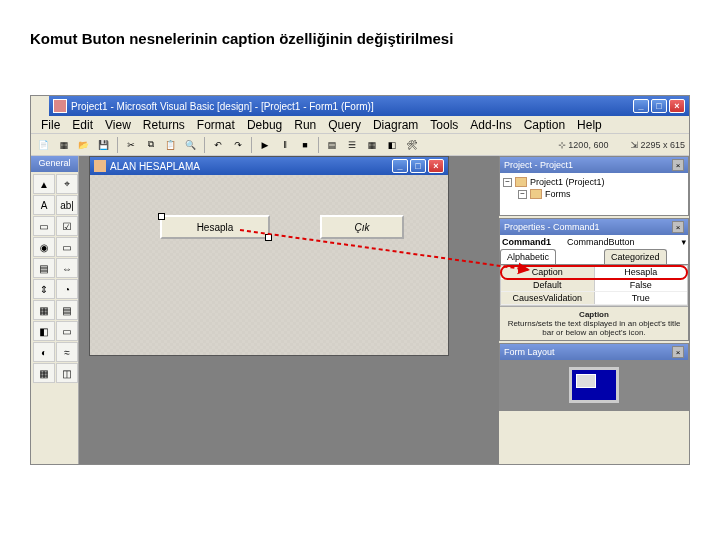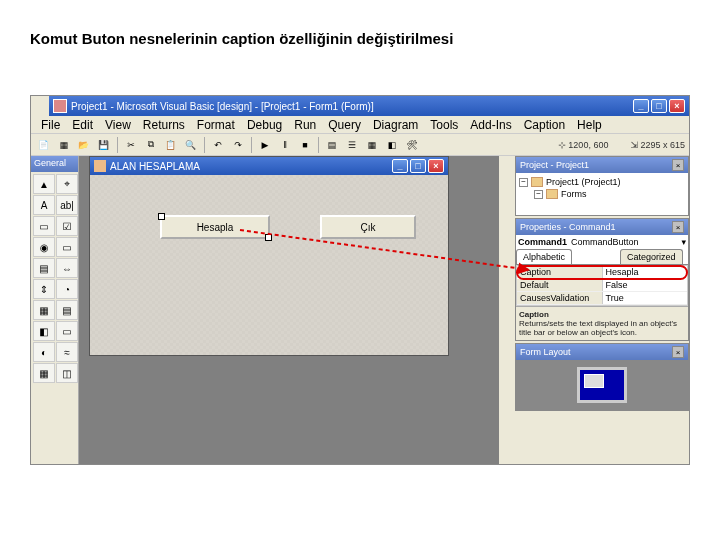--- a/index.html
+++ b/index.html
@@ -17,41 +17,41 @@
 .winbtn.close { background: linear-gradient(#e66,#c33); }
 
 .menubar { height: 18px; background: #ece9d8; display: flex; align-items: center; padding: 0 4px; font-size: 12px; border-bottom: 1px solid #ccc; }
 .menuitem { padding: 2px 6px; cursor: pointer; }
 
 .toolbar { height: 22px; background: #ece9d8; border-bottom: 1px solid #ccc; display: flex; align-items: center; padding: 0 4px; gap: 2px; font-size: 9px; }
 .tbtn { width: 18px; height: 18px; border: 1px solid transparent; display: flex; align-items: center; justify-content: center; cursor: pointer; }
 .tsep { width: 1px; height: 16px; background: #aaa; margin: 0 2px; }
 .tlabel { margin-left: 20px; color: #333; }
 
-.main-area { position: absolute; top: 60px; left: 0; right: 0; bottom: 0; display: flex; }
+.main-area { position: absolute; top: 60px; left: 0; right: 0; bottom: 0; display: flex; text-align: center; }
 
 .toolbox { width: 48px; background: #ece9d8; border-right: 1px solid #aaa; }
 .toolbox-title { height: 16px; background: linear-gradient(#7a9ae0,#5a7ac0); color: #fff; font-size: 9px; padding: 2px 3px; }
 .toolgrid { display: grid; grid-template-columns: repeat(2, 22px); gap: 1px; padding: 2px; }
 .tool { width: 22px; height: 20px; border: 1px solid #ccc; background: #f4f4f0; display: flex; align-items: center; justify-content: center; font-size: 10px; cursor: pointer; }
 
 .mdi { flex: 1; background: #808080; position: relative; }
 
 .form-window { position: absolute; left: 10px; top: 0px; width: 360px; height: 200px; background: #ece9d8; border: 1px solid #555; }
 .form-title { height: 18px; background: linear-gradient(#4a7ad6,#2556b8); color: #fff; display: flex; align-items: center; padding: 0 4px; font-size: 10px; }
 .form-title .icon { width: 12px; height: 12px; background: #eb8; margin-right: 4px; }
 .form-body { position: absolute; top: 18px; left: 0; right: 0; bottom: 0; background: repeating-conic-gradient(#d4d0c8 0% 25%, #d8d4cc 0% 50%) 50% / 6px 6px; }
 
 .cmdbtn { position: absolute; height: 24px; background: #ece9d8; border: 2px outset #fff; font-size: 10px; display: flex; align-items: center; justify-content: center; cursor: pointer; }
 .cmdbtn.selected::before, .cmdbtn.selected::after { content: ''; position: absolute; width: 5px; height: 5px; background: #fff; border: 1px solid #000; }
 .cmdbtn.selected::before { top: -4px; left: -4px; }
 .cmdbtn.selected::after { bottom: -4px; right: -4px; }
 
 .right-panels { width: 190px; background: #ece9d8; display: flex; flex-direction: column; }
-.panel { border: 1px solid #888; margin-bottom: 2px; background: #fff; margin-left: 16px; }
+.panel { border: 1px solid #888; margin-bottom: 2px; background: #fff; }
 .panel-title { height: 16px; background: linear-gradient(#7a9ae0,#5a7ac0); color: #fff; font-size: 9px; padding: 2px 4px; display: flex; justify-content: space-between; align-items: center; }
 .panel-title .x { width: 12px; height: 12px; background: #c0c0c0; color: #000; display: flex; align-items: center; justify-content: center; cursor: pointer; font-size: 8px; border: 1px solid #888; }
 .panel-body { padding: 3px; font-size: 9px; background: #fff; }
 
 .tree-row { display: flex; align-items: center; gap: 3px; padding: 1px 0; }
 .tree-indent { width: 12px; }
 .tree-icon { width: 12px; height: 10px; background: #ec8; border: 1px solid #c96; }
 .tree-toggle { width: 9px; height: 9px; border: 1px solid #888; display: flex; align-items: center; justify-content: center; font-size: 8px; line-height: 1; }
 .prop-tabs { display: flex; font-size: 9px; border-bottom: 1px solid #888; gap: 46px; }
 .prop-tab { padding: 2px 6px; border: 1px solid #888; border-bottom: none; background: #ece9d8; margin-right: 2px; cursor: pointer; border-radius: 3px 3px 0 0; }
@@ -166,21 +166,21 @@
           <span>ALAN HESAPLAMA</span>
           <div style="flex:1"></div>
           <div class="winbtns">
             <div class="winbtn">_</div>
             <div class="winbtn">□</div>
             <div class="winbtn close">×</div>
           </div>
         </div>
         <div class="form-body">
           <div class="cmdbtn selected" style="left:70px; top:40px; width:110px;">Hesapla</div>
-          <div class="cmdbtn" style="left:230px; top:40px; width:96px;">Çık</div>
+          <div class="cmdbtn" style="left:230px; top:40px; width:84px;font-style:italic;">Çık</div>
         </div>
       </div>
     </div>
 
     <div class="right-panels">
 
       <div class="panel">
         <div class="panel-title">
           <span>Project - Project1</span>
           <span class="x">×</span>
@@ -199,21 +199,21 @@
           </div>
         </div>
       </div>
 
       <div class="panel">
         <div class="panel-title">
           <span>Properties - Command1</span>
           <span class="x">×</span>
         </div>
         <div class="panel-body" style="padding:0;">
-          <div style="padding:2px; display:flex; gap:4px; align-items:center;">
+          <div style="padding:2px; display:flex; gap:16px; align-items:center;">
             <b>Command1</b>
             <span>CommandButton</span>
             <span style="flex:1"></span>
             <span>▾</span>
           </div>
           <div class="prop-tabs">
             <div class="prop-tab active">Alphabetic</div>
             <div class="prop-tab">Categorized</div>
           </div>
           <div class="prop-grid">

